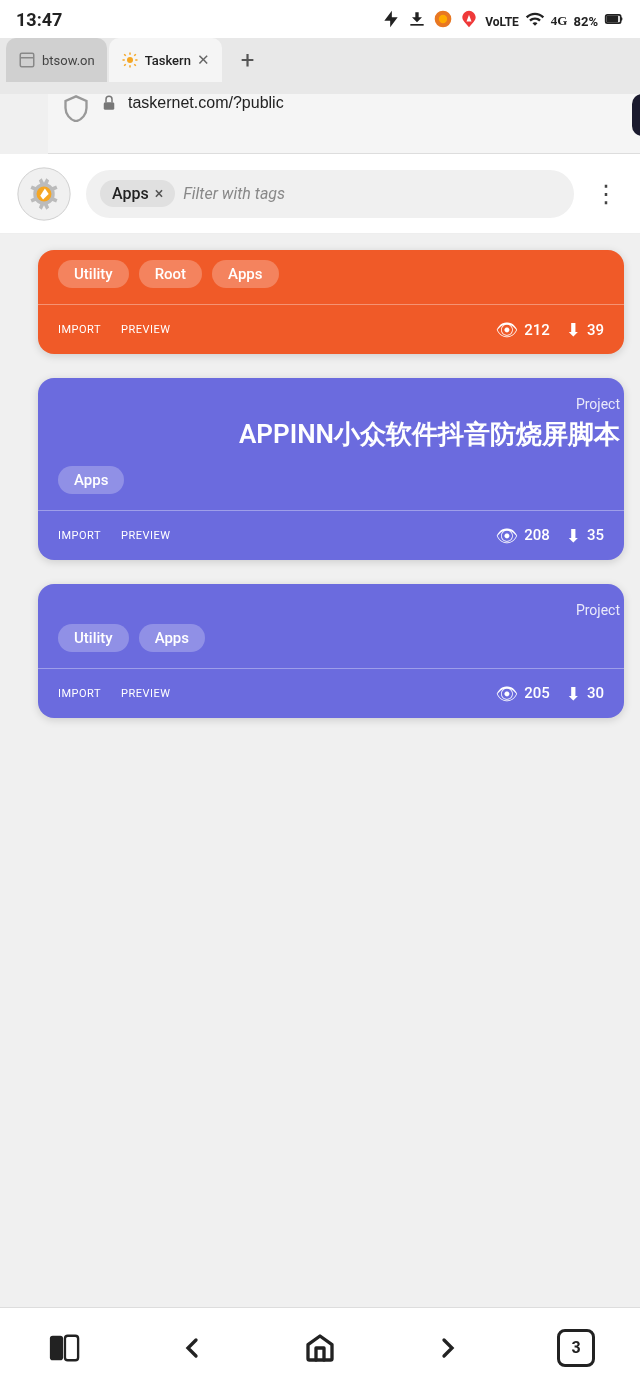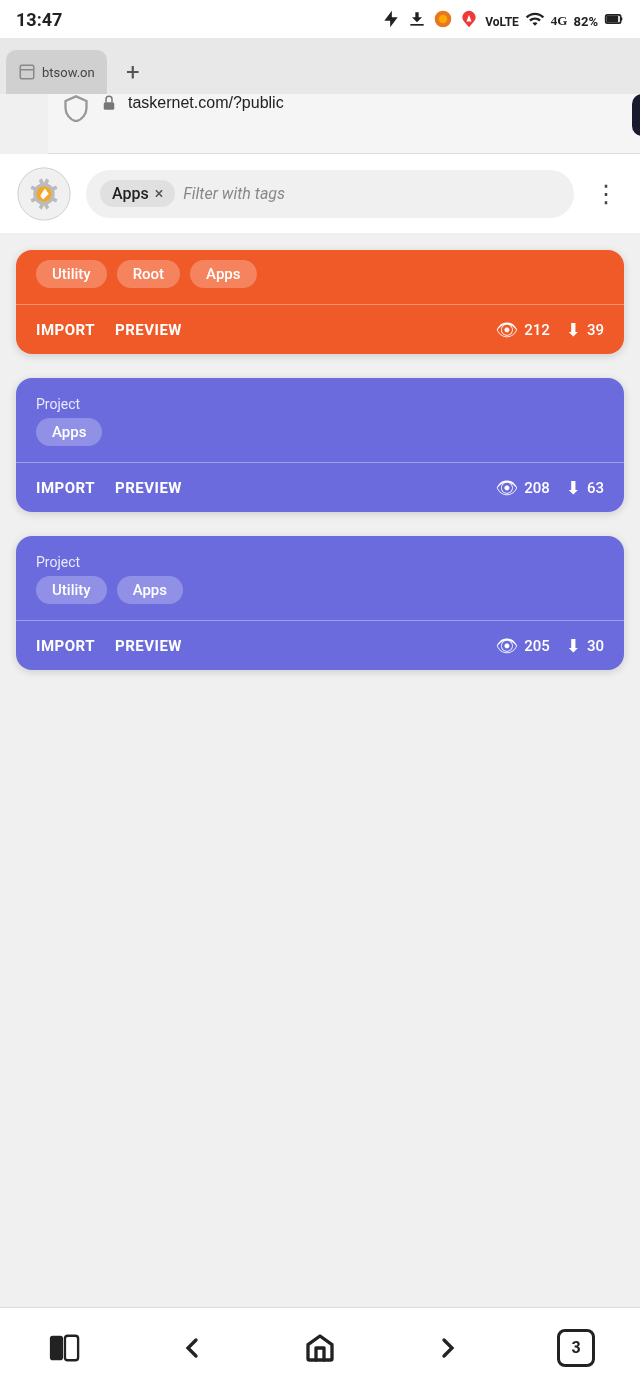--- a/index.html
+++ b/index.html
@@ -36,21 +36,21 @@
       font-weight: 600;
     }
     .status-icons svg { width: 20px; height: 20px; }
 
     
     .tabs-bar {
       width: 100%;
       height: 56px;
       background: #e8e8e8;
       display: flex;
-      align-items: flex-end;
+      align-items: flex-start;
       padding: 0 6px;
       gap: 2px;
     }
     .browser-tab {
       display: flex;
       align-items: center;
       gap: 6px;
       padding: 8px 12px;
       border-radius: 10px 10px 0 0;
       font-size: 13px;
@@ -189,26 +189,28 @@
       flex-direction: column;
       gap: 24px;
       background: #f0f0f0;
     }
 
     
     .card {
       border-radius: 16px;
       overflow: hidden;
       box-shadow: 0 2px 8px rgba(0,0,0,0.15);
+      margin-left: 22px;
     }
     .card-purple {
       background: #6b6bde;
     }
     .card-body {
       padding: 18px 4px 0 20px;
+      text-align: right;
     }
     .card-type {
       font-size: 14px;
       color: rgba(255,255,255,0.85);
       margin-bottom: 6px;
     }
     .card-title {
       font-size: 26px;
       font-weight: 600;
       color: #fff;
@@ -234,22 +236,22 @@
       background: rgba(255,255,255,0.35);
       margin: 0 0 0 0;
     }
     .card-footer {
       display: flex;
       align-items: center;
       padding: 14px 20px;
       gap: 20px;
     }
     .card-action {
-      font-size: 15px;
-      font-weight: 700;
+      font-size: 11px;
+      font-weight: 400;
       color: #fff;
       letter-spacing: 0.5px;
       cursor: pointer;
     }
     .card-stats {
       margin-left: auto;
       display: flex;
       align-items: center;
       gap: 16px;
     }
@@ -361,20 +363,29 @@
 
   <div class="browser-tab">
     <svg width="18" height="18" viewBox="0 0 24 24" fill="none" stroke="#888" stroke-width="2">
         <rect x="3" y="3" width="18" height="18" rx="2"></rect>
         <line x1="3" y1="9" x2="21" y2="9"></line>
       </svg>
     <span>btsow.on</span>
   </div>
 
 
+  <div class="browser-tab active">
+
+    <svg width="18" height="18" viewBox="0 0 24 24">
+        <circle cx="12" cy="12" r="4" fill="#f5a623"></circle>
+        <path d="M12 2v3M12 19v3M2 12h3M19 12h3M4.22 4.22l2.12 2.12M17.66 17.66l2.12 2.12M4.22 19.78l2.12-2.12M17.66 6.34l2.12-2.12" stroke="#f5a623" stroke-width="2" fill="none"></path>
+      </svg>
+    <span>Taskern</span>
+    <span class="tab-close">✕</span>
+  </div>
   <div class="tab-add-btn">
     <span>+</span>
   </div>
 </div>
 
 <div class="address-bar">
   <span class="address-shield">
     <svg width="28" height="28" viewBox="0 0 24 24" fill="none" stroke="#999" stroke-width="2">
         <path d="M12 2L3 6v6c0 5.25 3.75 10.15 9 11.35C17.25 22.15 21 17.25 21 12V6L12 2z"></path>
       </svg>
@@ -441,36 +452,37 @@
           <span class="stat-icon">⬇</span>
           <span>39</span>
         </div>
       </div>
     </div>
   </div>
 
   <div class="card card-purple">
     <div class="card-body">
       <div class="card-type">Project</div>
+      <div class="card-title">APPINN小众软件抖音防烧屏脚本</div>
       <div class="card-tags">
         <span class="card-tag">Apps</span>
       </div>
     </div>
     <div class="card-divider"></div>
     <div class="card-footer">
       <span class="card-action">IMPORT</span>
       <span class="card-action">PREVIEW</span>
       <div class="card-stats">
         <div class="card-stat">
           <span class="stat-icon">👁</span>
           <span>208</span>
         </div>
         <div class="card-stat">
           <span class="stat-icon">⬇</span>
-          <span>63</span>
+          <span>35</span>
         </div>
       </div>
     </div>
   </div>
 
   <div class="card card-purple">
     <div class="card-body">
       <div class="card-type">Project</div>
       <div class="card-tags">
         <span class="card-tag">Utility</span>

